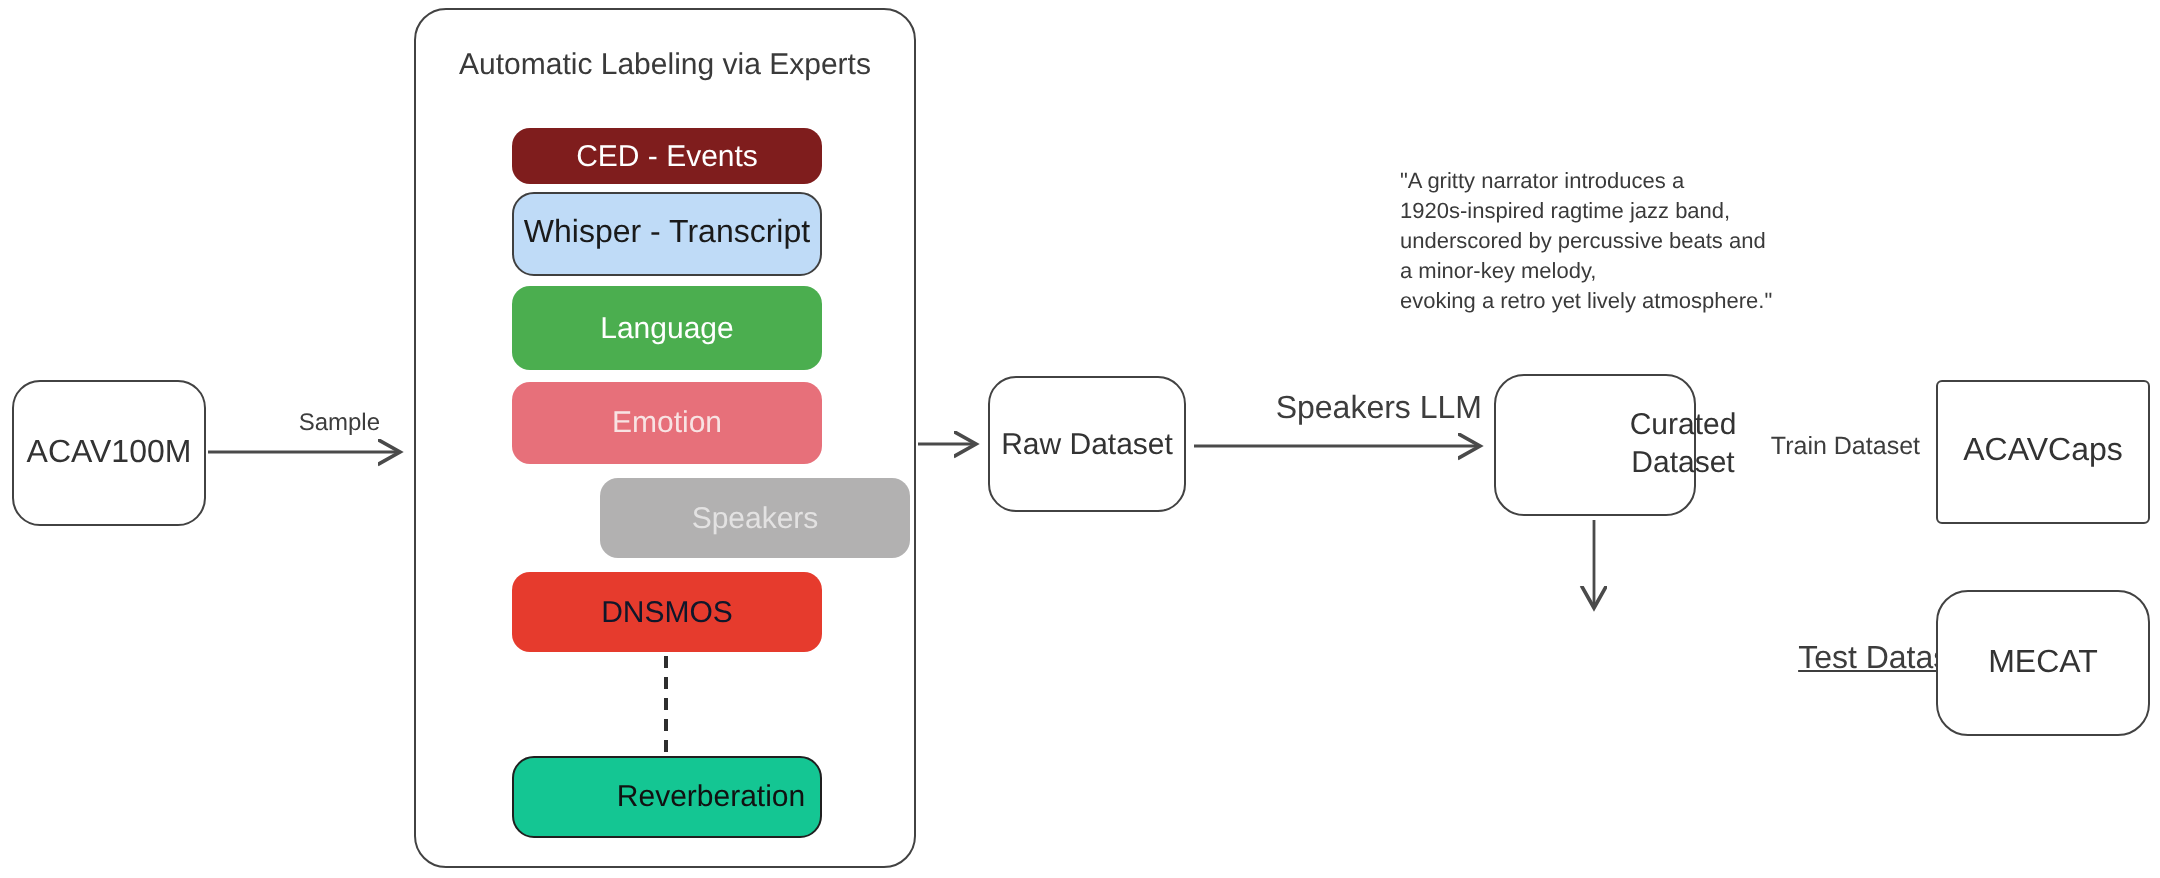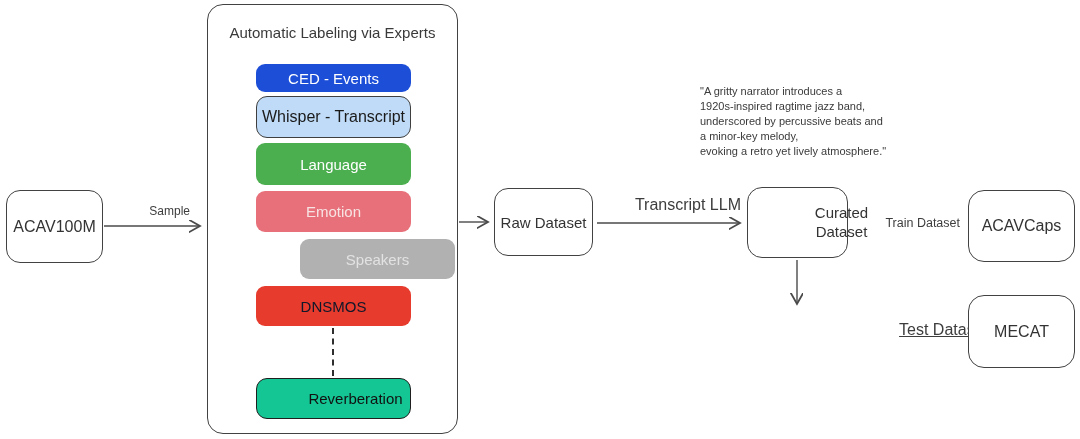--- a/index.html
+++ b/index.html
@@ -28,21 +28,21 @@
     justify-content: center;
     text-align: center;
     font-size: 15px;
     color: #333333;
   }
   .multiline { white-space: pre-line; line-height: 1.25; padding-left: 44px; }
   .node-acav   { left: 6px;   top: 190px; width: 97px;  height: 73px; border-radius: 14px; font-size: 16px; }
   .node-raw    { left: 494px; top: 188px; width: 99px;  height: 68px; border-radius: 14px; }
   .node-curated{ left: 747px; top: 187px; width: 101px; height: 71px; border-radius: 15px; }
   .node-license{ left: 750px; top: 311px; width: 103px; height: 42px; border-radius: 9px;  font-size: 11.5px; border-width: 1.2px; }
-  .node-acavcaps{ left: 968px; top: 190px; width: 107px; height: 72px; border-radius: 16px; font-size: 16px; }
+  .node-acavcaps{ left: 968px; top: 190px; width: 107px; height: 72px; border-radius: 3px; font-size: 16px; }
   .node-mecat  { left: 968px; top: 295px; width: 107px; height: 73px; border-radius: 16px; font-size: 16px; }
 
   .panel {
     position: absolute;
     left: 207px; top: 4px;
     width: 251px; height: 430px;
     background: #ffffff;
     border: 1.5px solid #424242;
     border-radius: 16px;
   }
@@ -116,35 +116,35 @@
   </svg>
 
   <div class="node node-acav">
     <span>ACAV100M</span>
   </div>
 
   <div class="float-label lbl-sample">Sample</div>
 
   <div class="panel">
     <div class="panel-title">Automatic Labeling via Experts</div>
-    <div class="expert e0" style="background: #1d4ed8; color: rgb(255, 255, 255);">CED - Events</div>
+    <div class="expert e0" style="background: #7f1d1d; color: rgb(255, 255, 255);">CED - Events</div>
     <div class="expert e1" style="background: rgb(191, 219, 247); color: rgb(26, 26, 26);">Whisper - Transcript</div>
     <div class="expert e2" style="background: rgb(75, 174, 79); color: rgb(255, 255, 255);">Language</div>
     <div class="expert e3" style="background: rgb(231, 112, 122); color: rgb(248, 227, 227);">Emotion</div>
     <div class="expert e4" style="background: rgb(178, 177, 177); color: rgb(227, 226, 226); margin-left: 44px;">Speakers</div>
     <div class="expert e5" style="background: rgb(230, 59, 45); color: #0f172a;">DNSMOS</div>
     <div class="dashline"></div>
     <div class="expert e6" style="background: rgb(20, 198, 147); color: rgb(17, 17, 17);">Reverberation</div>
   </div>
 
   <div class="node node-raw">
     <span>Raw Dataset</span>
   </div>
 
-  <div class="float-label lbl-reasoning">Transcript LLM</div>
+  <div class="float-label lbl-reasoning">Speakers LLM</div>
 
   <div class="quote">
     <div>"A gritty narrator introduces a</div>
     <div>1920s-inspired ragtime jazz band,</div>
     <div>underscored by percussive beats and</div>
     <div>a minor-key melody,</div>
     <div>evoking a retro yet lively atmosphere."</div>
   </div>
 
   <div class="node node-curated multiline">

